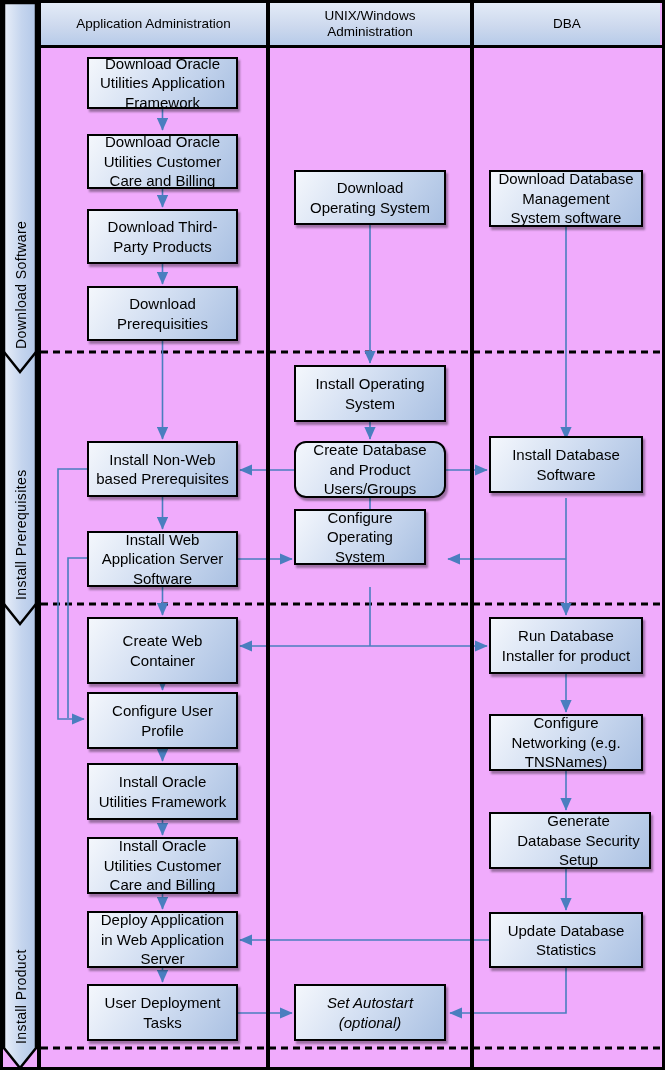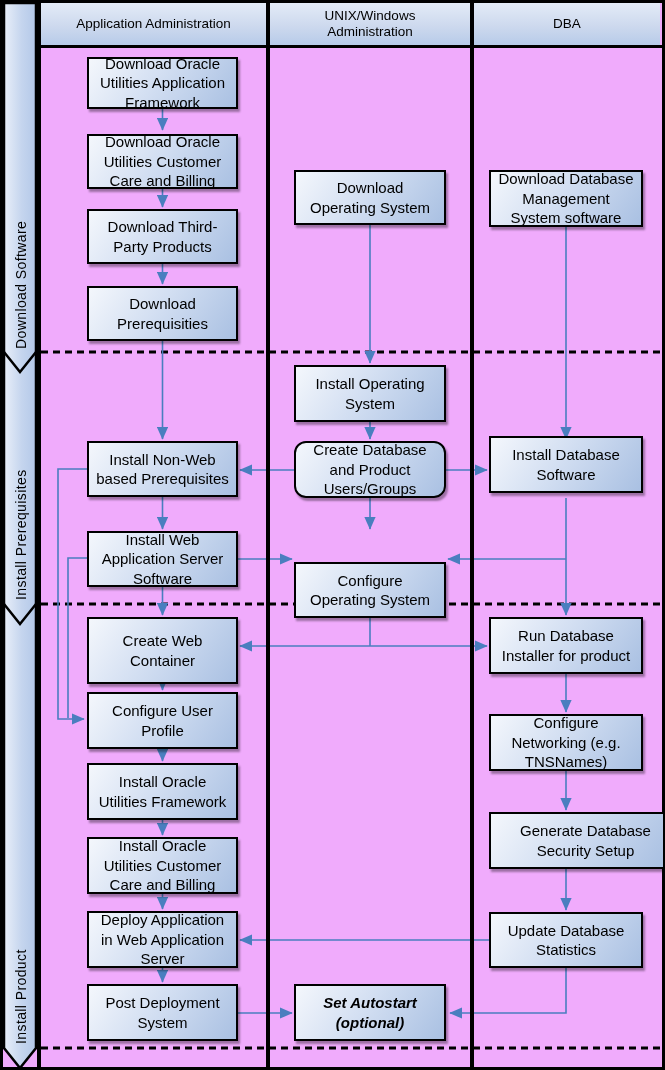--- a/index.html
+++ b/index.html
@@ -125,28 +125,28 @@
   <div class="node" style="left:87px;top:134px;width:151px;height:55px;">Download Oracle Utilities Customer Care and Billing</div>
   <div class="node" style="left:87px;top:209px;width:151px;height:55px;">Download Third-Party Products</div>
   <div class="node" style="left:87px;top:286px;width:151px;height:55px;">Download Prerequisities</div>
   <div class="node" style="left:87px;top:441px;width:151px;height:56px;">Install Non-Web based Prerequisites</div>
   <div class="node" style="left:87px;top:531px;width:151px;height:56px;">Install Web Application Server Software</div>
   <div class="node" style="left:87px;top:617px;width:151px;height:67px;">Create Web Container</div>
   <div class="node" style="left:87px;top:763px;width:151px;height:57px;">Install Oracle Utilities Framework</div>
   <div class="node" style="left:87px;top:692px;width:151px;height:57px;">Configure User Profile</div>
   <div class="node" style="left:87px;top:837px;width:151px;height:57px;">Install Oracle Utilities Customer Care and Billing</div>
   <div class="node" style="left:87px;top:911px;width:151px;height:57px;">Deploy Application in Web Application Server</div>
-  <div class="node" style="left:87px;top:984px;width:151px;height:57px;">Post Deployment System</div>
+  <div class="node" style="left:87px;top:984px;width:151px;height:57px;">User Deployment Tasks</div>
 
   <div class="node" style="left:294px;top:170px;width:152px;height:55px;">Download Operating System</div>
   <div class="node" style="left:294px;top:365px;width:152px;height:57px;">Install Operating System</div>
   <div class="node" style="left:294px;top:441px;width:152px;height:57px;border-radius:12px;">Create Database and Product Users/Groups</div>
-  <div class="node" style="left:294px;top:562px;width:152px;height:56px;">Configure Operating System</div>
-  <div class="node italic" style="left:294px;top:984px;width:152px;height:57px;font-weight:bold;">Set Autostart (optional)</div>
+  <div class="node" style="left:294px;top:509px;width:132px;height:56px;">Configure Operating System</div>
+  <div class="node italic" style="left:294px;top:984px;width:152px;height:57px;">Set Autostart (optional)</div>
 
   <div class="node" style="left:489px;top:170px;width:154px;height:57px;">Download Database Management System software</div>
   <div class="node" style="left:489px;top:436px;width:154px;height:57px;">Install Database Software</div>
   <div class="node" style="left:489px;top:617px;width:154px;height:57px;">Run Database Installer for product</div>
   <div class="node" style="left:489px;top:714px;width:154px;height:57px;">Configure Networking (e.g. TNSNames)</div>
-  <div class="node" style="left:489px;top:812px;width:176px;height:57px;padding-left:24px;">Generate Database Security Setup</div>
+  <div class="node" style="left:489px;top:812px;width:162px;height:57px;padding-left:24px;">Generate Database Security Setup</div>
   <div class="node" style="left:489px;top:912px;width:154px;height:56px;">Update Database Statistics</div>
 
 </div>
 
 </body></html>

